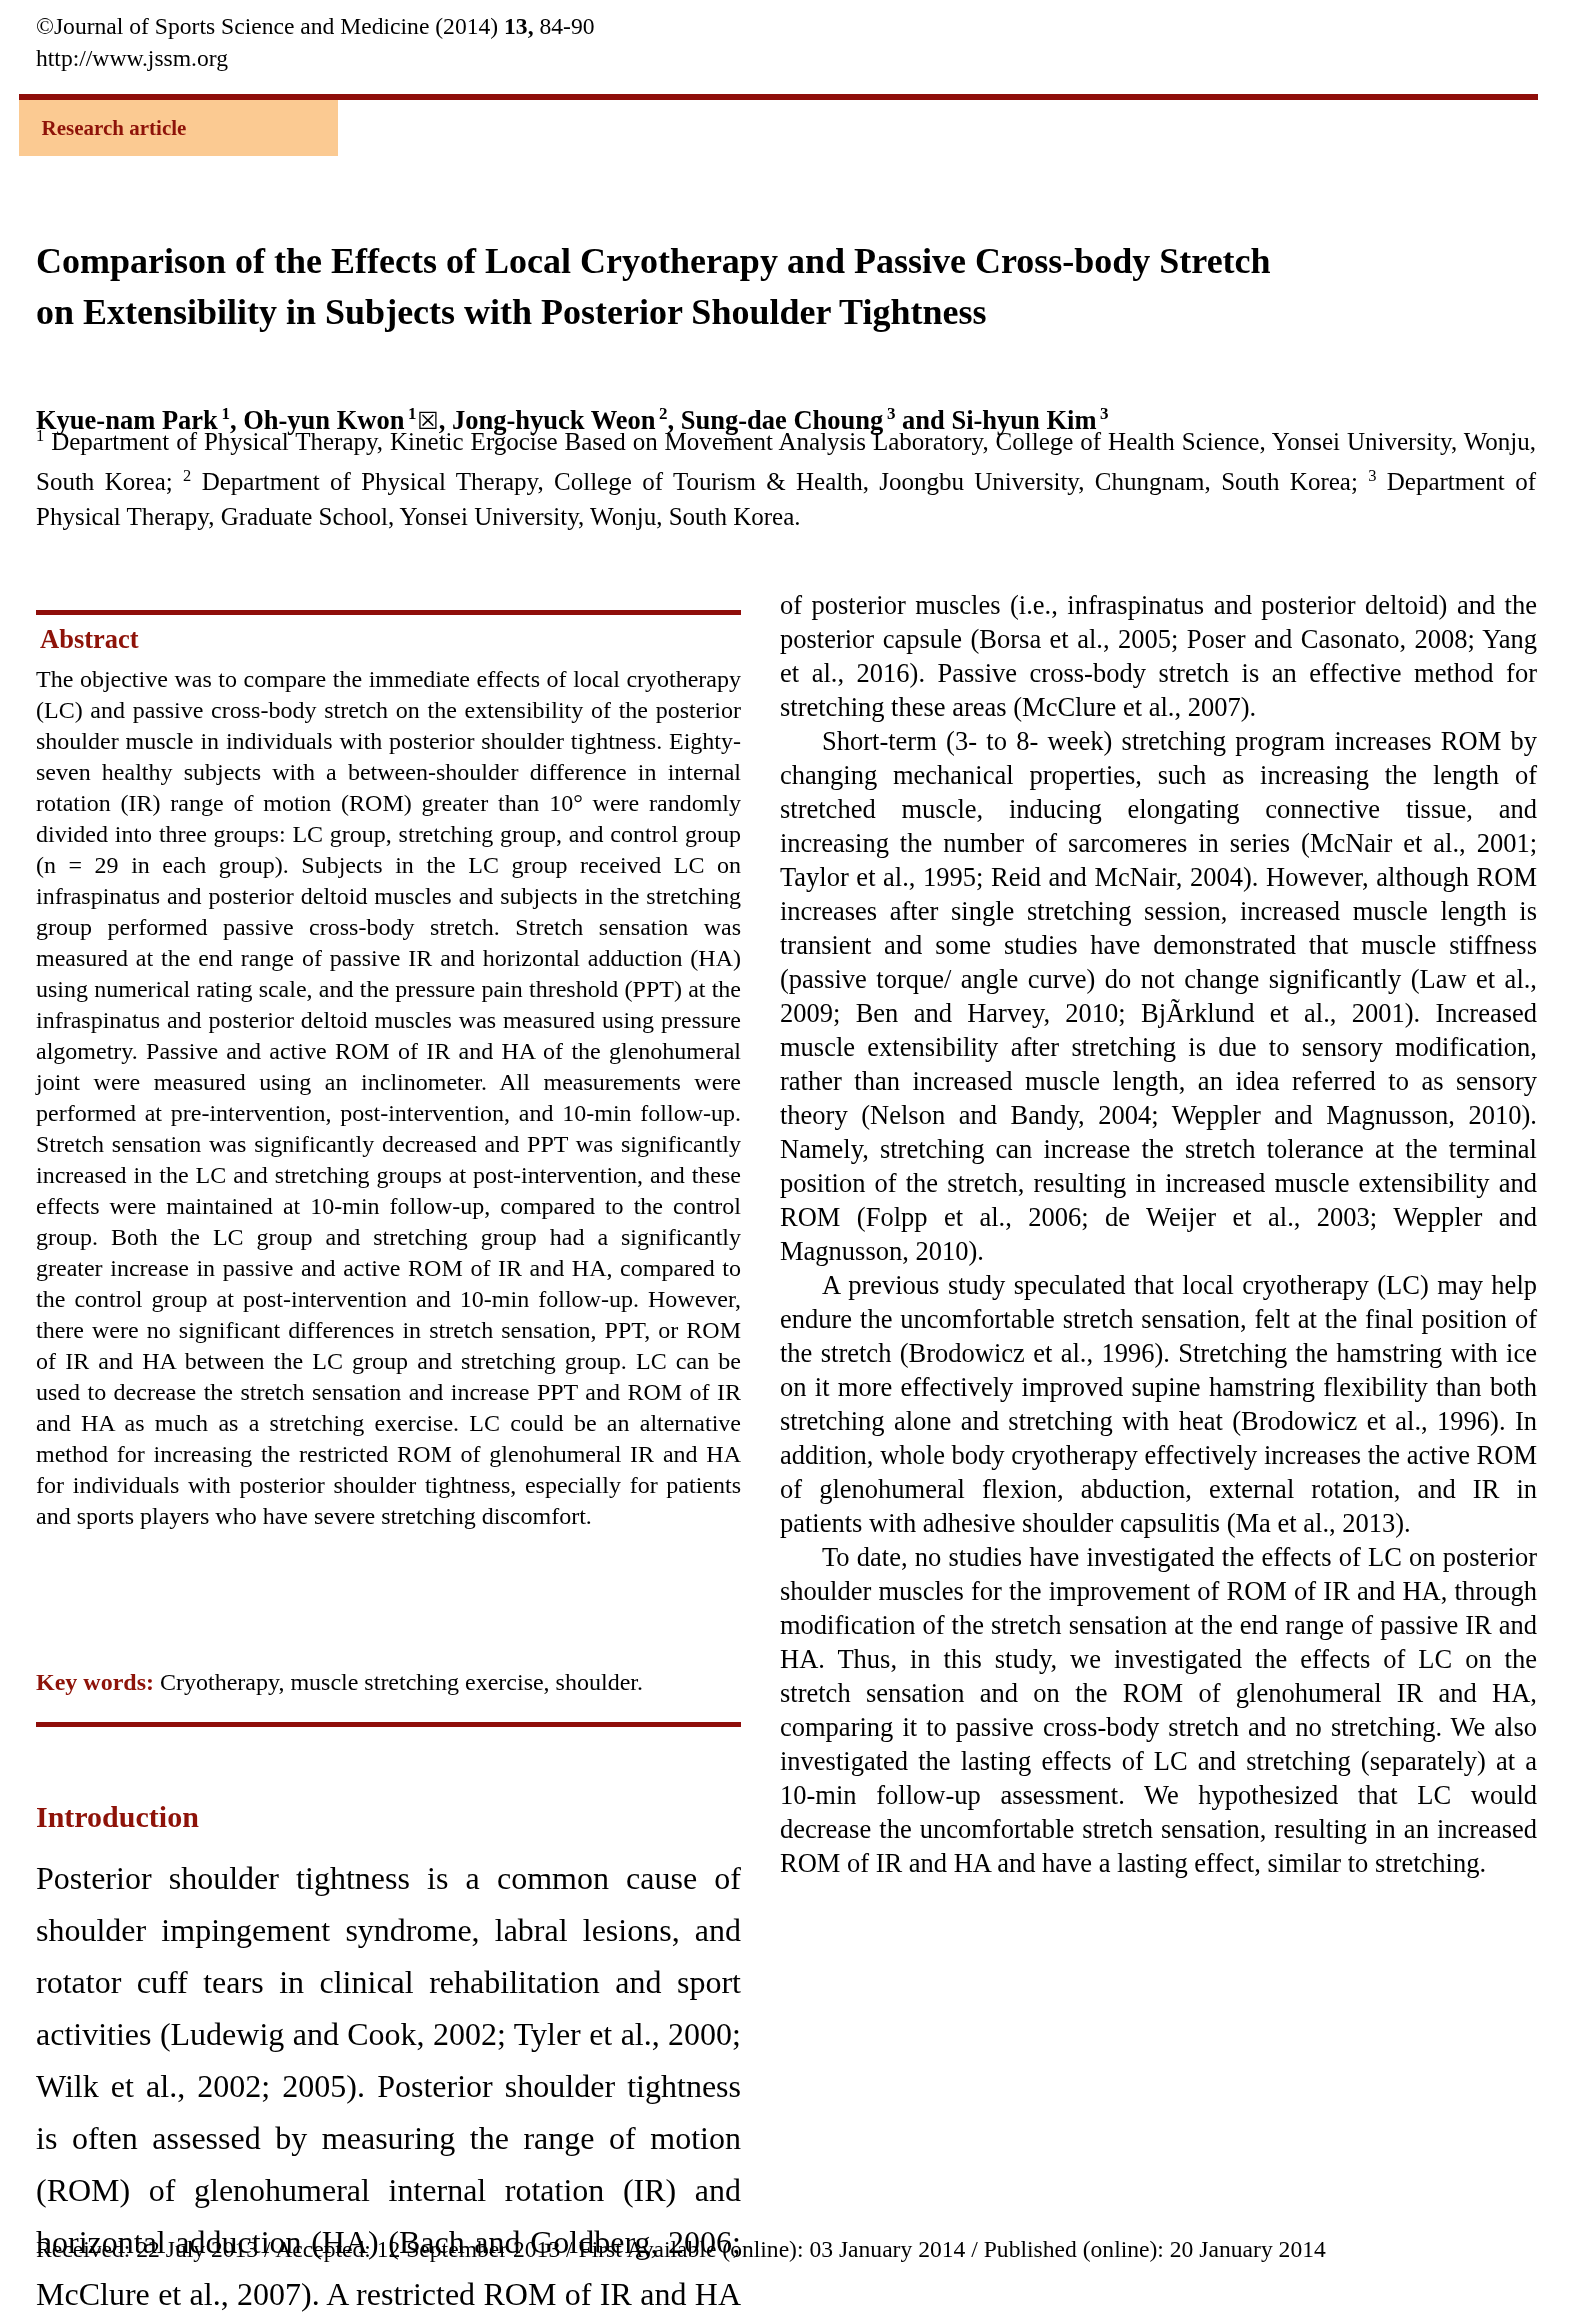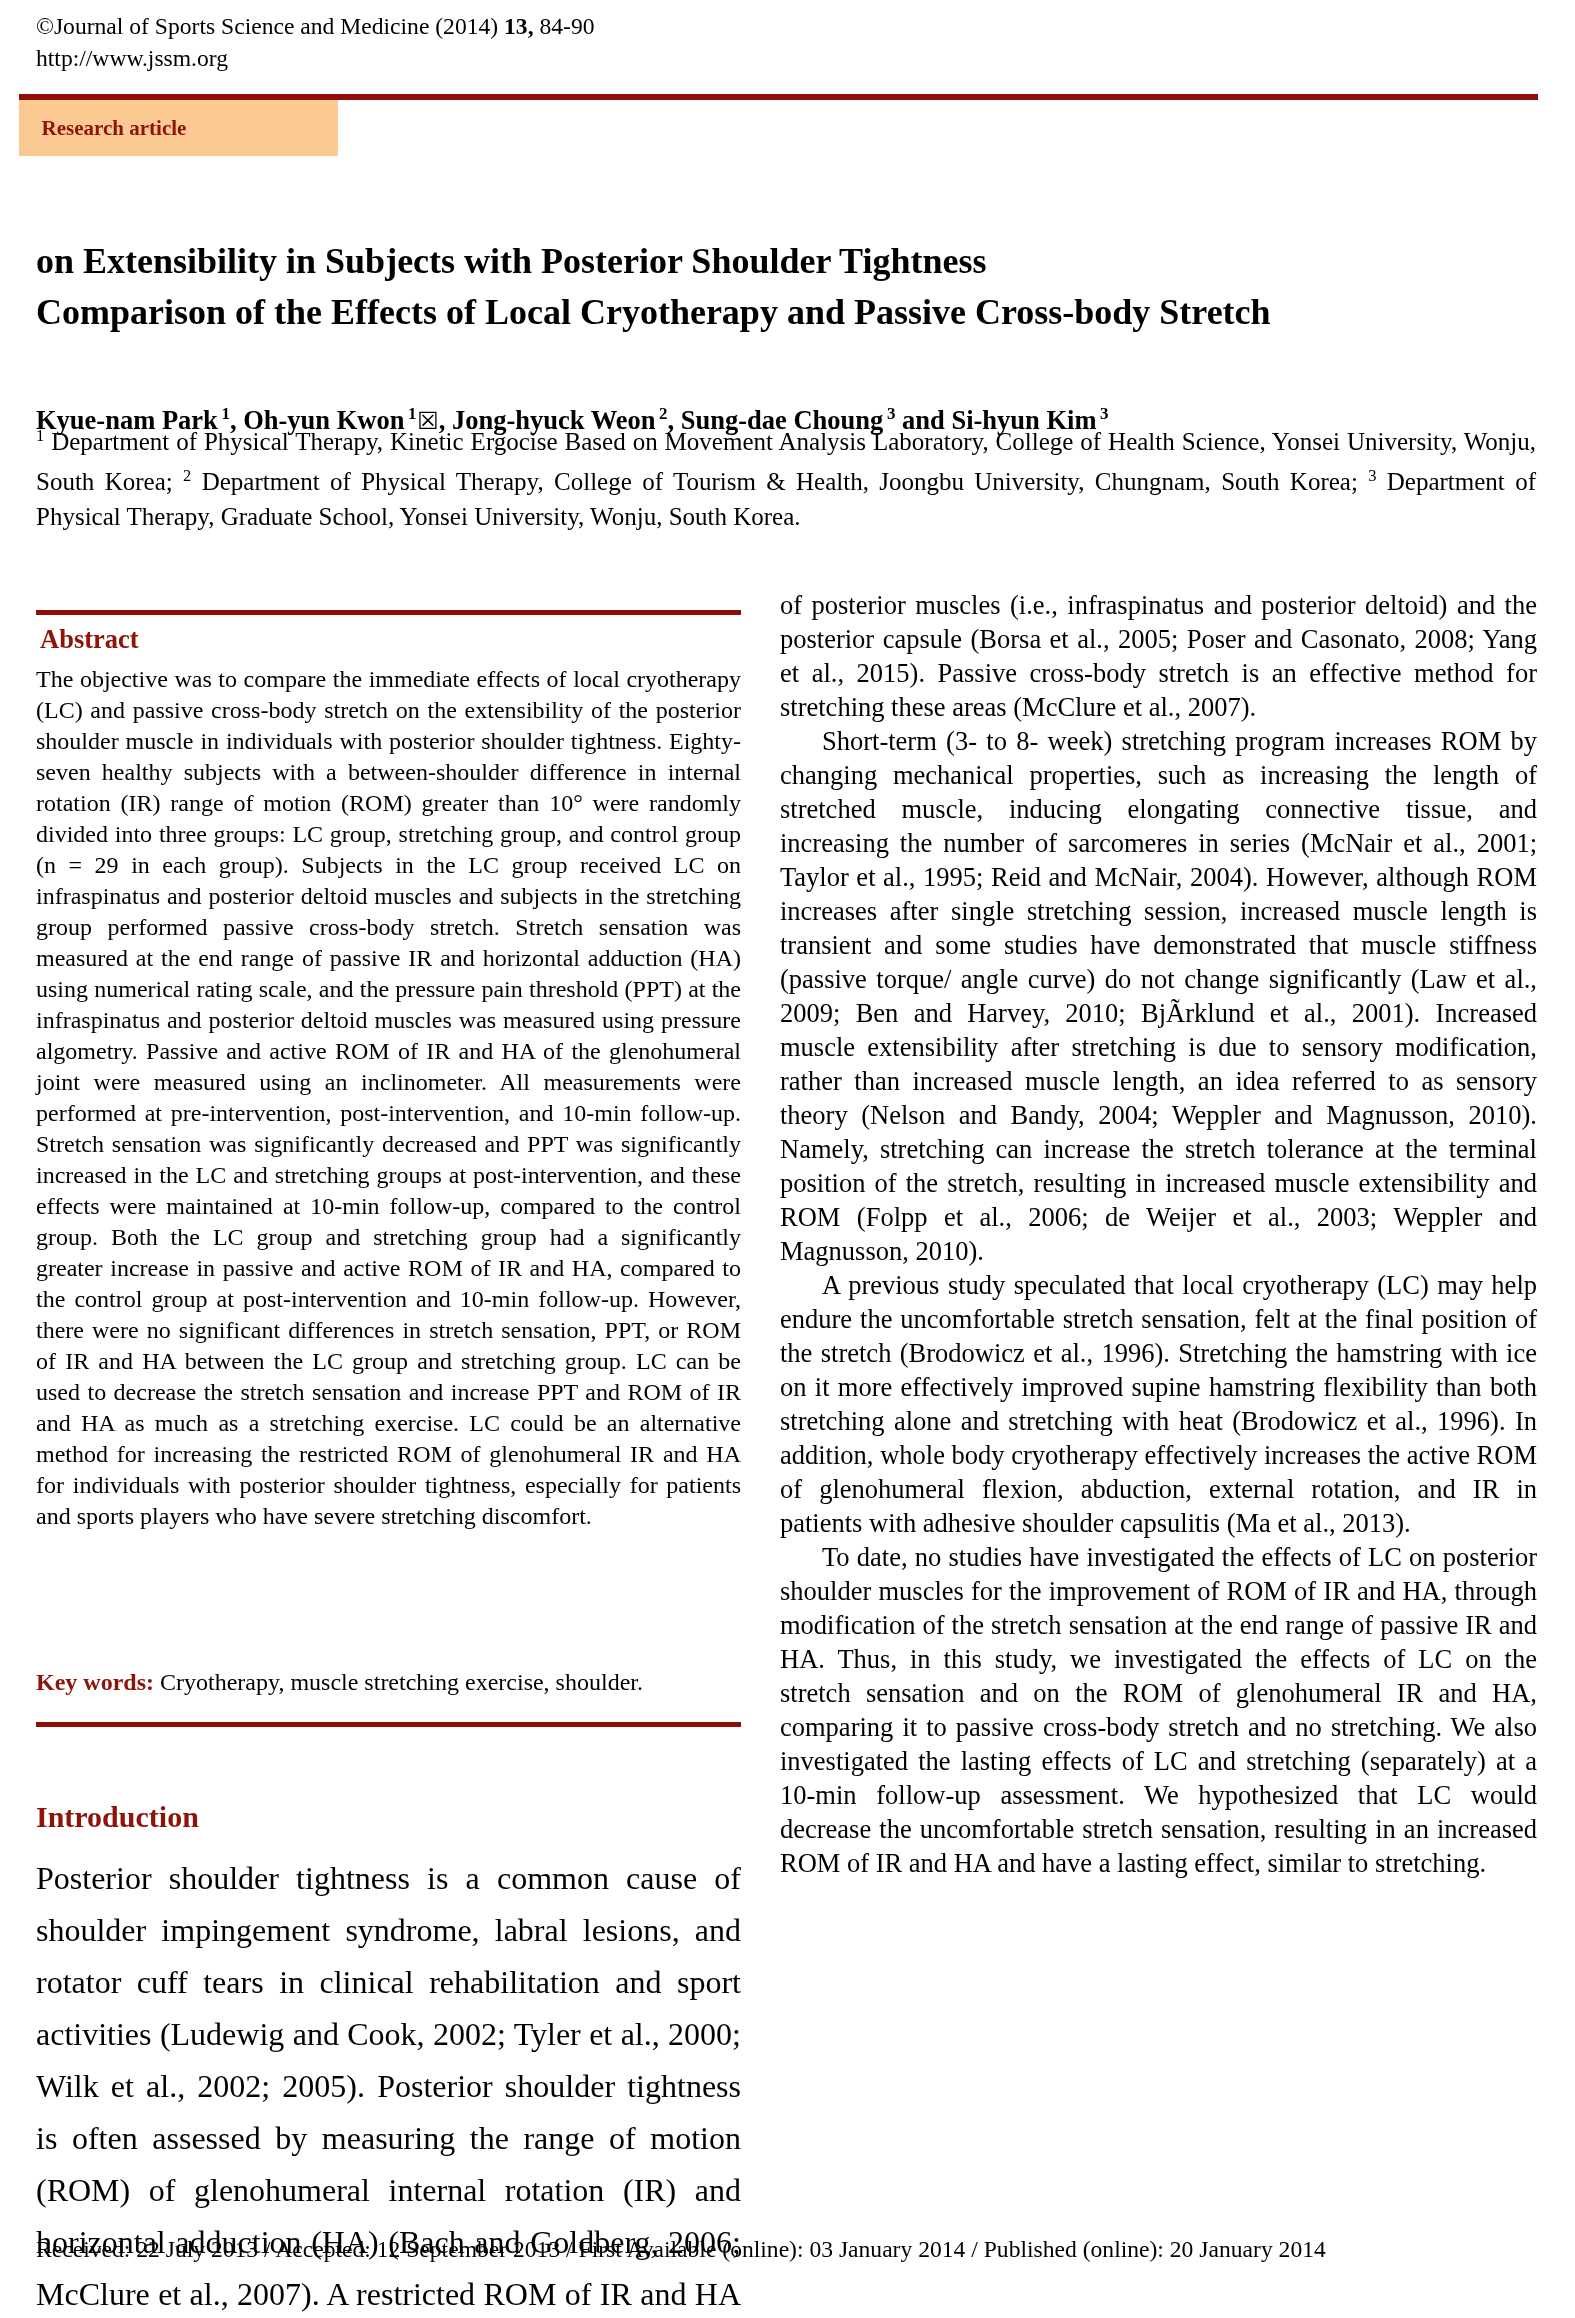--- a/index.html
+++ b/index.html
@@ -106,22 +106,22 @@
     <div>http://www.jssm.org</div>
   </div>
 
   <div class="top-rule"></div>
 
   <div class="badge">
     <span>Research article</span>
   </div>
 
   <h1 class="title">
+    <span>Comparison of the Effects of Local Cryotherapy and Passive Cross-body Stretch</span>
     <span>on Extensibility in Subjects with Posterior Shoulder Tightness</span>
-    <span>Comparison of the Effects of Local Cryotherapy and Passive Cross-body Stretch</span>
   </h1>
 
   <div class="authors"><span>Kyue-nam Park</span><sup>1</sup>, <span>Oh-yun Kwon</span><sup>1</sup><span class="env">☒</span>, <span>Jong-hyuck Weon</span><sup>2</sup>, <span>Sung-dae Choung</span><sup>3</sup> and <span>Si-hyun Kim</span><sup>3</sup></div>
 
   <div class="affiliations"><sup>1</sup> Department of Physical Therapy, Kinetic Ergocise Based on Movement Analysis Laboratory, College of Health Science, Yonsei University, Wonju, South Korea; <sup>2</sup> Department of Physical Therapy, College of Tourism &amp; Health, Joongbu University, Chungnam, South Korea; <sup>3</sup> Department of Physical Therapy, Graduate School, Yonsei University, Wonju, South Korea.</div>
 
   <div class="col-rule rule-abstract"></div>
 
   <h2 class="abstract-heading">Abstract</h2>
 
@@ -129,21 +129,21 @@
 
   <p class="keywords"><span class="kw-label">Key words:</span><span> Cryotherapy, muscle stretching exercise, shoulder.</span></p>
 
   <div class="col-rule rule-keywords"></div>
 
   <h2 class="intro-heading">Introduction</h2>
 
   <p class="intro-text">Posterior shoulder tightness is a common cause of shoulder impingement syndrome, labral lesions, and rotator cuff tears in clinical rehabilitation and sport activities (Ludewig and Cook, 2002; Tyler et al., 2000; Wilk et al., 2002; 2005). Posterior shoulder tightness is often assessed by measuring the range of motion (ROM) of glenohumeral internal rotation (IR) and horizontal adduction (HA) (Bach and Goldberg, 2006; McClure et al., 2007). A restricted  ROM of  IR  and  HA is caused by  tightness</p>
 
   <div class="right-col">
-      <p>of posterior muscles (i.e., infraspinatus and posterior deltoid) and the posterior capsule (Borsa et al., 2005; Poser and Casonato, 2008; Yang et al., 2015). Passive cross-body stretch is an effective method for stretching these areas (McClure et al., 2007).</p>
+      <p>of posterior muscles (i.e., infraspinatus and posterior deltoid) and the posterior capsule (Borsa et al., 2005; Poser and Casonato, 2008; Yang et al., 2016). Passive cross-body stretch is an effective method for stretching these areas (McClure et al., 2007).</p>
       <p class="indent">Short-term (3- to 8- week) stretching program increases ROM by changing mechanical properties, such as increasing the length of stretched muscle, inducing elongating connective tissue, and increasing the number of sarcomeres in series (McNair et al., 2001; Taylor et al., 1995; Reid and McNair, 2004). However, although ROM increases after single stretching session, increased muscle length is transient and some studies have demonstrated that muscle stiffness (passive torque/ angle curve) do not change significantly (Law et al., 2009; Ben and Harvey, 2010; BjÃrklund et al., 2001). Increased muscle extensibility after stretching is due to sensory modification, rather than increased muscle length, an idea referred to as sensory theory (Nelson and Bandy, 2004; Weppler and Magnusson, 2010). Namely, stretching can increase the stretch tolerance at the terminal position of the stretch, resulting in increased muscle extensibility and ROM (Folpp et al., 2006; de Weijer et al., 2003; Weppler and Magnusson, 2010).</p>
       <p class="indent">A previous study speculated that local cryotherapy (LC) may help endure the uncomfortable stretch sensation, felt at the final position of the stretch (Brodowicz et al., 1996). Stretching the hamstring with ice on it more effectively improved supine hamstring flexibility than both stretching alone and stretching with heat (Brodowicz et al., 1996). In addition, whole body cryotherapy effectively increases the active ROM of glenohumeral flexion, abduction, external rotation, and IR in patients with adhesive shoulder capsulitis (Ma et al., 2013).</p>
       <p class="indent">To date, no studies have investigated the effects of LC on posterior shoulder muscles for the improvement of ROM of IR and HA, through modification of the stretch sensation at the end range of passive IR and HA. Thus, in this study, we investigated the effects of LC on the stretch sensation and on the ROM of glenohumeral IR and HA, comparing it to passive cross-body stretch and no stretching. We also investigated the lasting effects of LC and stretching (separately) at a 10-min follow-up assessment. We hypothesized that LC would decrease the uncomfortable stretch sensation, resulting in an increased ROM of IR and HA and have a lasting effect, similar to stretching.</p>
     </div>
 
   <div class="footer">Received: 22 July 2013 / Accepted: 12 September 2013 / First Available (online): 03 January 2014 / Published (online): 20 January 2014</div>
 
 </div>
 
 

